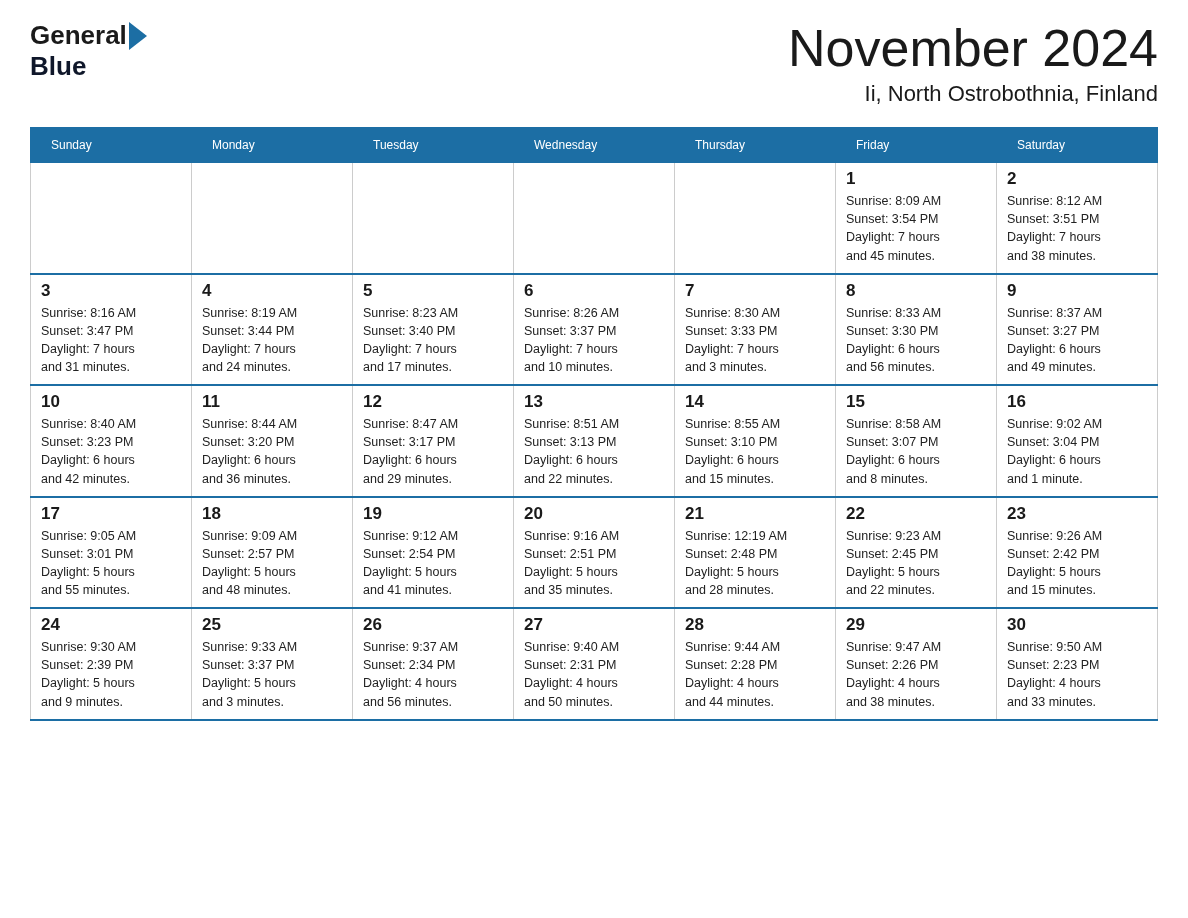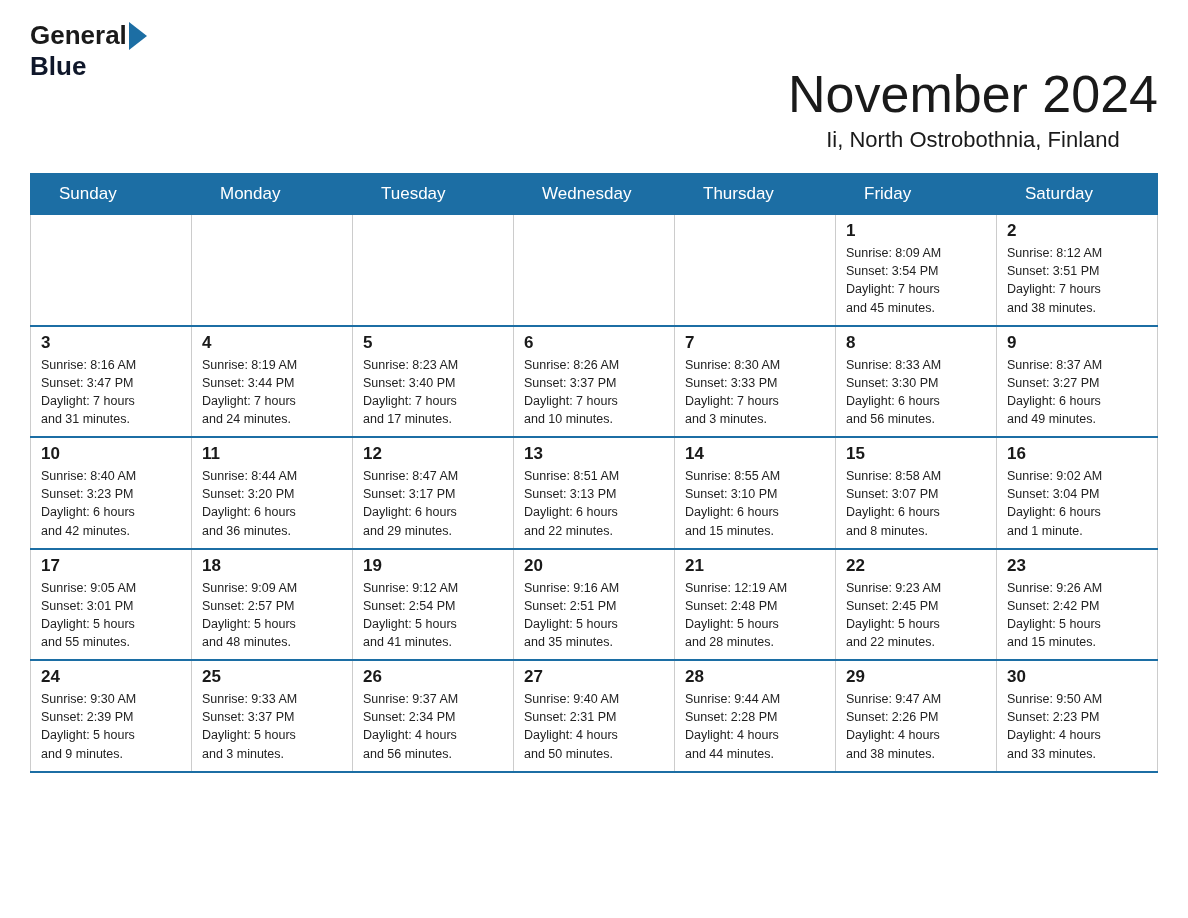--- a/index.html
+++ b/index.html
@@ -33,44 +33,43 @@
       width: 0;
       height: 0;
       border-left: 18px solid #1c6ea4;
       border-top: 14px solid transparent;
       border-bottom: 14px solid transparent;
       display: inline-block;
       margin-left: 2px;
       margin-right: 2px;
     }
     .logo-blue { color: #0f172a; font-size: 26px; font-weight: bold; }
-    .title-area { text-align: right; margin-top: 46px; }
+    .title-area { text-align: right; }
     .calendar-title {
       font-size: 52px;
       font-weight: normal;
       color: #1a1a1a;
       line-height: 1.1;
     }
     .calendar-subtitle {
       font-size: 22px;
       color: #1a1a1a;
       margin-top: 4px;
-      text-align: center;
     }
     .calendar-table {
       width: 100%;
       border-collapse: collapse;
       border: 1px solid #aaa;
     }
     .calendar-table th {
       background-color: #1c6ea4;
       color: #fff;
-      font-size: 17px;
+      font-size: 12px;
       font-weight: normal;
-      padding: 10px 28px;
+      padding: 10px 20px;
       text-align: left;
       border: 1px solid #1c6ea4;
     }
     .calendar-table td {
       width: 14.28%;
       vertical-align: top;
       padding: 6px 10px 8px 10px;
       border: 1px solid #ccc;
       border-bottom: 2px solid #1c6ea4;
       background: #fff;

